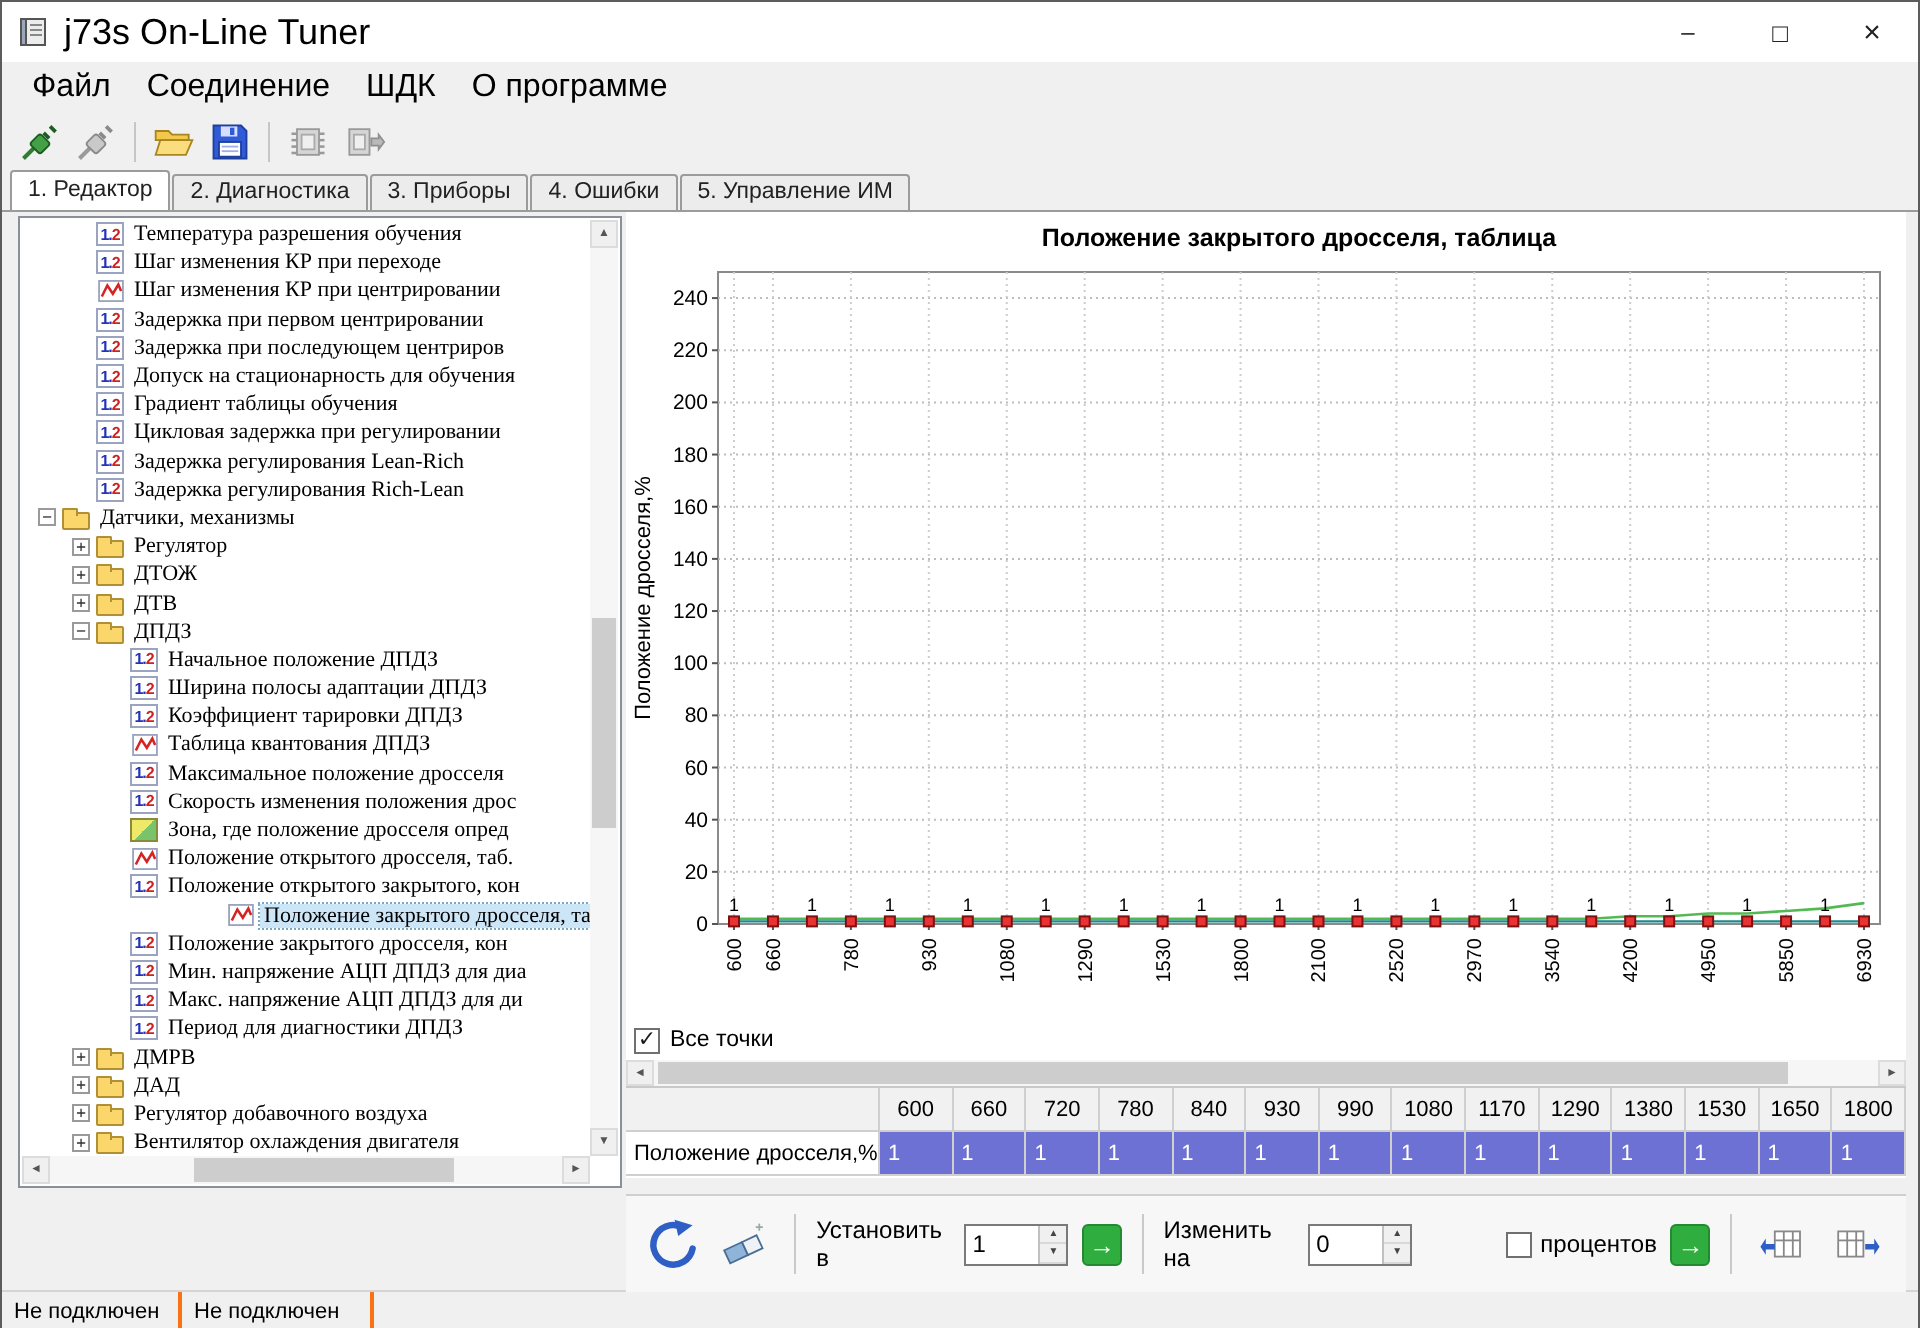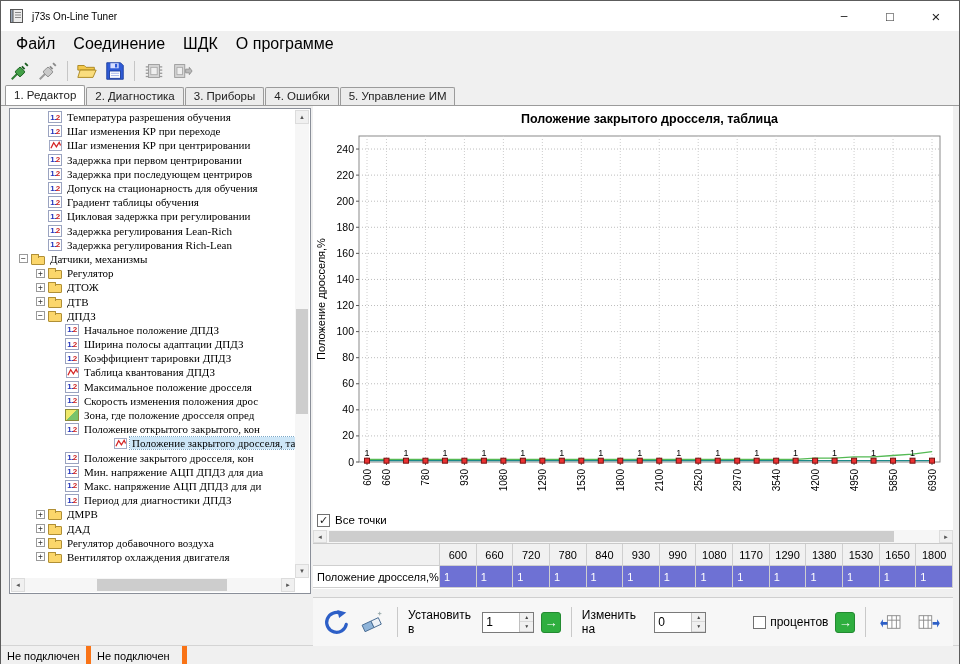--- a/index.html
+++ b/index.html
@@ -3,21 +3,21 @@
 <meta charset="utf-8">
 <style>
   *{margin:0;padding:0;box-sizing:border-box;}
   html,body{width:960px;height:664px;overflow:hidden;background:#f0f0f0;
     font-family:"Liberation Sans",sans-serif;font-size:12px;color:#000;}
   .window{position:absolute;inset:0;border:1px solid #5c5c5c;background:#f0f0f0;display:flex;flex-direction:column;}
 
   
   .titlebar{height:30px;background:#fff;display:flex;align-items:center;padding-left:8px;flex:0 0 auto;}
   .app-icon{width:16px;height:16px;margin-right:7px;flex:0 0 auto;}
-  .title-text{font-size:10px;}
+  .title-text{font-size:18px;}
   .win-controls{margin-left:auto;display:flex;height:100%;}
   .win-btn{width:46px;height:100%;display:flex;align-items:center;justify-content:center;font-size:12px;color:#222;}
   .win-btn.max{font-size:13px;}
   .win-btn.close{font-size:15px;}
 
   
   .menubar{height:26px;background:#f0f0f0;display:flex;align-items:center;padding-left:6px;flex:0 0 auto;}
   .menu-item{padding:3px 9px;font-size:16px;}
 
   
@@ -85,21 +85,21 @@
   .spinbox{display:inline-flex;width:52px;height:21px;border:1px solid #7a7a7a;background:#fff;}
   .spininput{flex:1;min-width:0;border:none;outline:none;font-family:"Liberation Sans",sans-serif;font-size:12px;padding-left:3px;}
   .spinbtns{width:14px;display:flex;flex-direction:column;border-left:1px solid #c0c0c0;}
   .spinbtn{flex:1;display:flex;align-items:center;justify-content:center;font-size:5px;color:#444;background:#f0f0f0;border-bottom:1px solid #d8d8d8;}
   .gobtn{width:21px;height:21px;border-radius:3px;background:#2fae3f;border:1px solid #238a31;color:#fff;display:flex;align-items:center;justify-content:center;font-size:13px;font-weight:bold;}
   .pct{display:flex;align-items:center;gap:4px;padding-left:40px;}
   .right-icons{margin-left:auto;display:flex;align-items:center;gap:6px;}
 
   
   .statusbar{height:20px;background:#f0f0f0;border-top:1px solid #d4d4d4;display:flex;align-items:center;font-size:11px;flex:0 0 auto;}
-  .sseg{height:100%;display:flex;align-items:center;padding:0 6px;border-right:5px solid #f97316;}
+  .sseg{height:100%;display:flex;align-items:center;padding:0 6px;border-right:2px solid #f97316;}
   .s1{width:90px;}
   .s2{width:96px;}
   .s3{flex:1;justify-content:center;border-right:none;}
 
   svg text{font-family:"Liberation Sans",sans-serif;}
 </style>
 </head>
 <body>
 
 <div class="window">
@@ -365,20 +365,30 @@
             <span class="ic ic-param">
               <i>1.</i>
               <b>2</b>
             </span>
             <span class="tlabel">Скорость изменения положения дрос</span>
           </div>
           <div class="trow" style="padding-left: 40px;">
             <span class="slot"></span>
             <span class="ic ic-zone"></span>
             <span class="tlabel">Зона, где положение дросселя опред</span>
+          </div>
+          <div class="trow" style="padding-left: 40px;">
+            <span class="slot"></span>
+            <span class="ic ic-table">
+              <svg viewBox="0 0 14 12" width="13" height="11">
+                <rect x="0.5" y="0.5" width="13" height="11" fill="#fff" stroke="#9aa3c0"></rect>
+                <polyline points="2,9 5,3 8,7.5 11,2.5 12.5,6" fill="none" stroke="#d42424" stroke-width="1.4"></polyline>
+              </svg>
+            </span>
+            <span class="tlabel">Положение открытого дросселя, таб.</span>
           </div>
           <div class="trow" style="padding-left: 40px;">
             <span class="slot"></span>
             <span class="ic ic-param">
               <i>1.</i>
               <b>2</b>
             </span>
             <span class="tlabel">Положение открытого закрытого, кон</span>
           </div>
           <div class="trow sel" style="padding-left: 40px; margin-left: 48px;">

